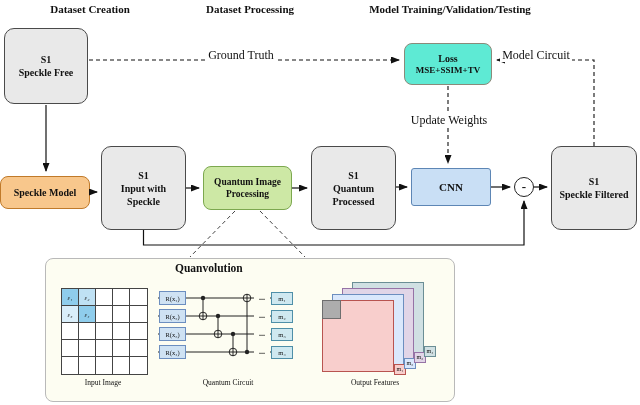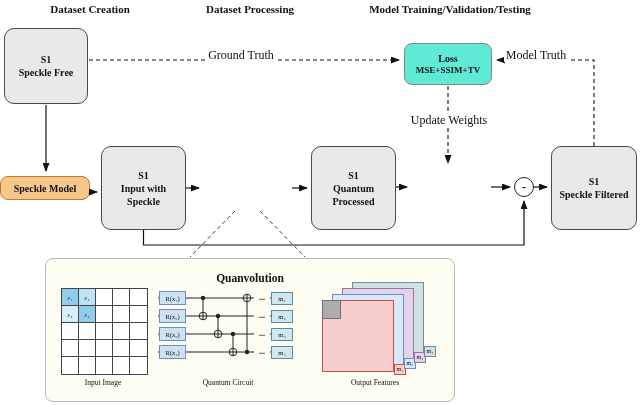--- a/index.html
+++ b/index.html
@@ -12,21 +12,21 @@
   .orange{background:#f8c78c;border:1.3px solid #c07a2a;border-radius:8px;}
   .green{background:#cde8a5;border:1.3px solid #7ca84f;border-radius:8px;}
   .blue{background:#c9dff5;border:1.3px solid #5d86b5;border-radius:3px;}
   .cream{background:#5eead4;border:1.2px solid #8a8a7a;border-radius:8px;}
   .circle{background:#fff;border:1.4px solid #222;border-radius:50%;font-size:13px;}
   svg.overlay{position:absolute;left:0;top:0;z-index:3;pointer-events:none;}
   .edgelabel{position:absolute;font-size:12px;color:#111;text-align:center;z-index:4;}
   .edgelabel span{background:#fff;padding:0 2px;}
   .panel{position:absolute;left:45px;top:258px;width:410px;height:144px;background:#fdfdf2;
          border:1px solid #b9b9b9;border-radius:8px;z-index:1;box-sizing:border-box;}
-  .panel-title{position:absolute;left:175px;top:272px;width:150px;text-align:center;
+  .panel-title{position:absolute;left:175px;top:262px;width:150px;
                font-size:11.5px;font-weight:bold;color:#111;z-index:4;}
   .caption{position:absolute;top:378px;width:90px;font-size:7.5px;color:#111;text-align:center;z-index:4;}
   .grid{position:absolute;left:61px;top:288px;display:grid;grid-template-columns:repeat(5,17px);
         grid-template-rows:repeat(5,17px);border:1px solid #444;background:#fff;z-index:2;}
   .cell{box-sizing:border-box;border-right:1px solid #444;border-bottom:1px solid #444;
         display:flex;align-items:center;justify-content:center;font-size:6.5px;font-style:italic;color:#222;}
   .cell:nth-child(5n){border-right:none;}
   .cell:nth-child(n+21){border-bottom:none;}
   .gate{position:absolute;width:27px;height:14px;background:#cfe2f3;border:1px solid #6c8ebf;
         display:flex;align-items:center;justify-content:center;font-size:6.5px;color:#111;z-index:4;box-sizing:border-box;}
@@ -60,49 +60,56 @@
   <div class="box gray" style="left:4px;top:28px;width:84px;height:76px;">
     <div>S1</div>
     <div>Speckle Free</div>
   </div>
 
   <div class="box cream" style="left:404px;top:43px;width:88px;height:42px;">
     <div>Loss</div>
     <div style="font-size:9px;">MSE+SSIM+TV</div>
   </div>
 
-  <div class="box orange" style="left:0px;top:176px;width:90px;height:24px;">
+  <div class="box orange" style="left:0px;top:176px;width:90px;height:33px;">
     <div>Speckle Model</div>
   </div>
 
   <div class="box gray" style="left:101px;top:146px;width:85px;height:84px;">
     <div>S1</div>
     <div>Input with</div>
     <div>Speckle</div>
   </div>
 
+  <div class="box green" style="left:203px;top:166px;width:89px;height:44px;font-size:9.5px;">
+    <div>Quantum Image</div>
+    <div>Processing</div>
+  </div>
 
   <div class="box gray" style="left:311px;top:146px;width:85px;height:84px;">
     <div>S1</div>
     <div>Quantum</div>
     <div>Processed</div>
   </div>
 
+  <div class="box blue" style="left:411px;top:168px;width:80px;height:38px;font-size:11px;">
+    <div>CNN</div>
+  </div>
 
   <div class="box circle" style="left:514px;top:177px;width:20px;height:20px;">
     <div>-</div>
   </div>
 
   <div class="box gray" style="left:551px;top:146px;width:86px;height:84px;">
     <div>S1</div>
     <div>Speckle Filtered</div>
   </div>
 
   <div class="edgelabel" style="left:196px;top:48px;width:90px;"><span>Ground Truth</span></div>
-  <div class="edgelabel" style="left:491px;top:48px;width:90px;"><span>Model Truth</span></div>
+  <div class="edgelabel" style="left:491px;top:48px;width:90px;"><span>Model Circuit</span></div>
   <div class="edgelabel" style="left:404px;top:113px;width:90px;"><span>Update Weights</span></div>
 
   <div class="panel"></div>
   <div class="panel-title">Quanvolution</div>
 
   <div class="grid">
     <div class="cell" style="background:#8fcdec;">
         <span>ε₁</span>
       </div>
     <div class="cell" style="background:#bfe1f4;">

